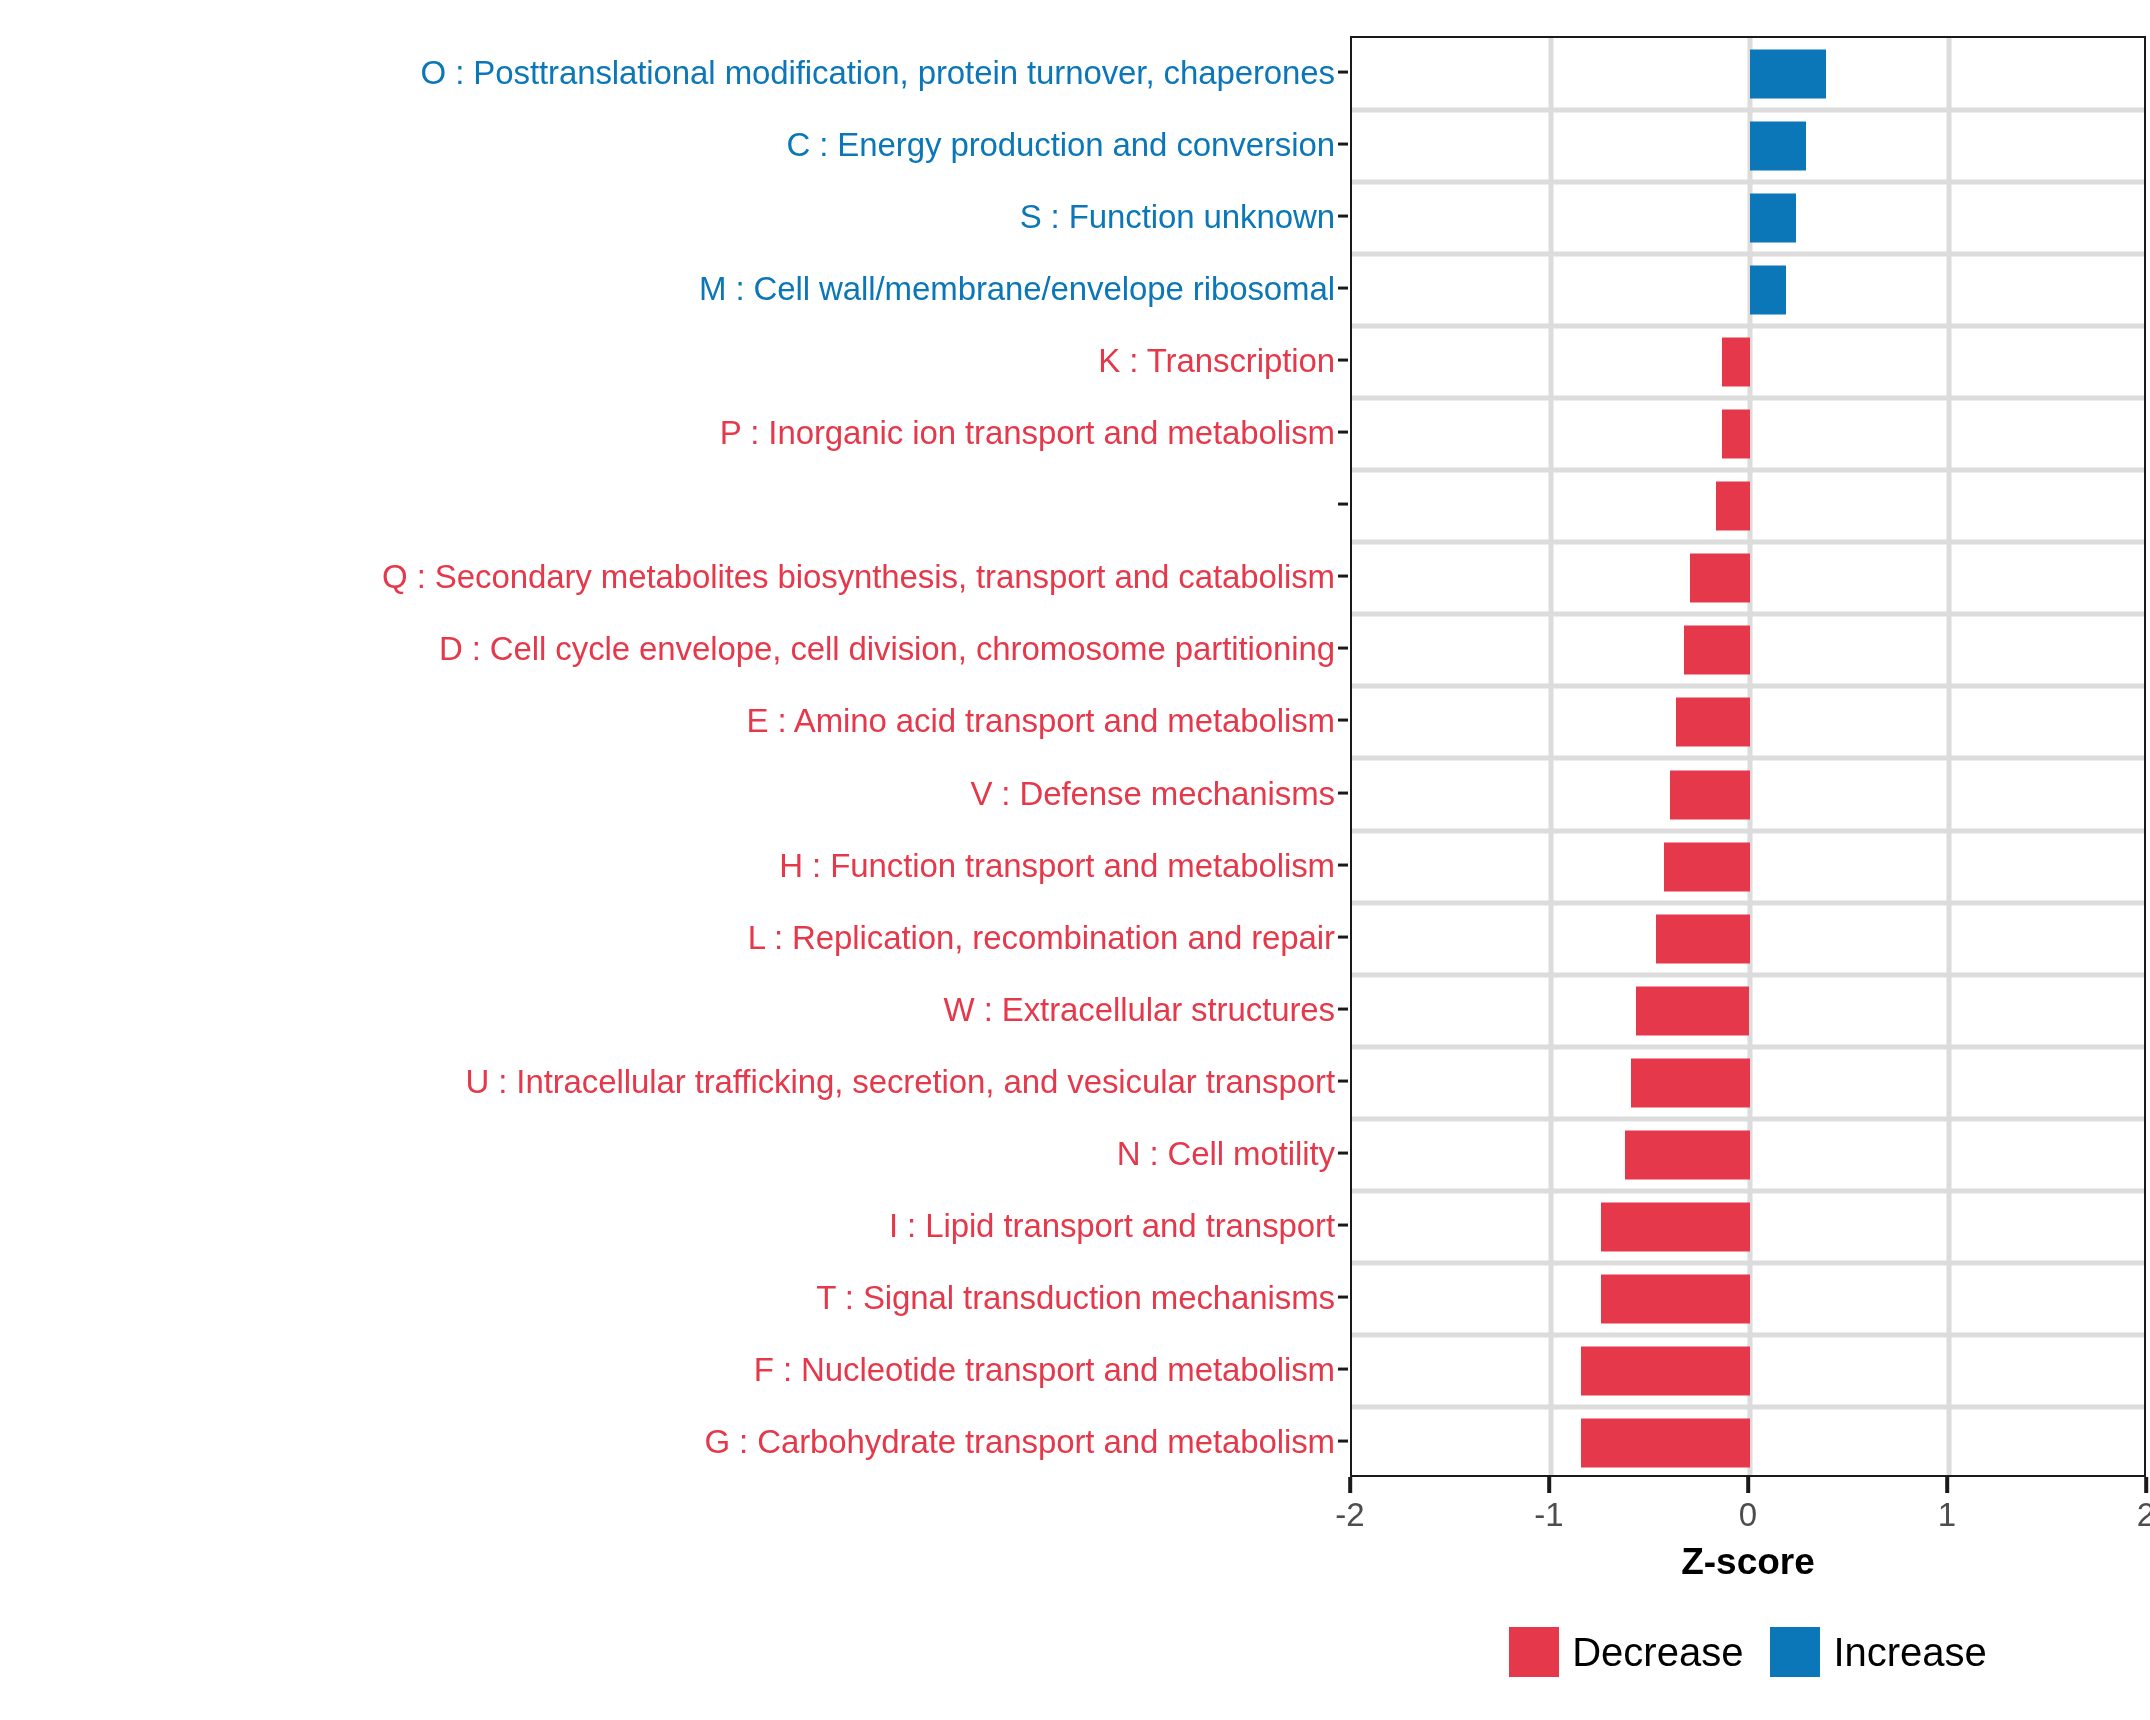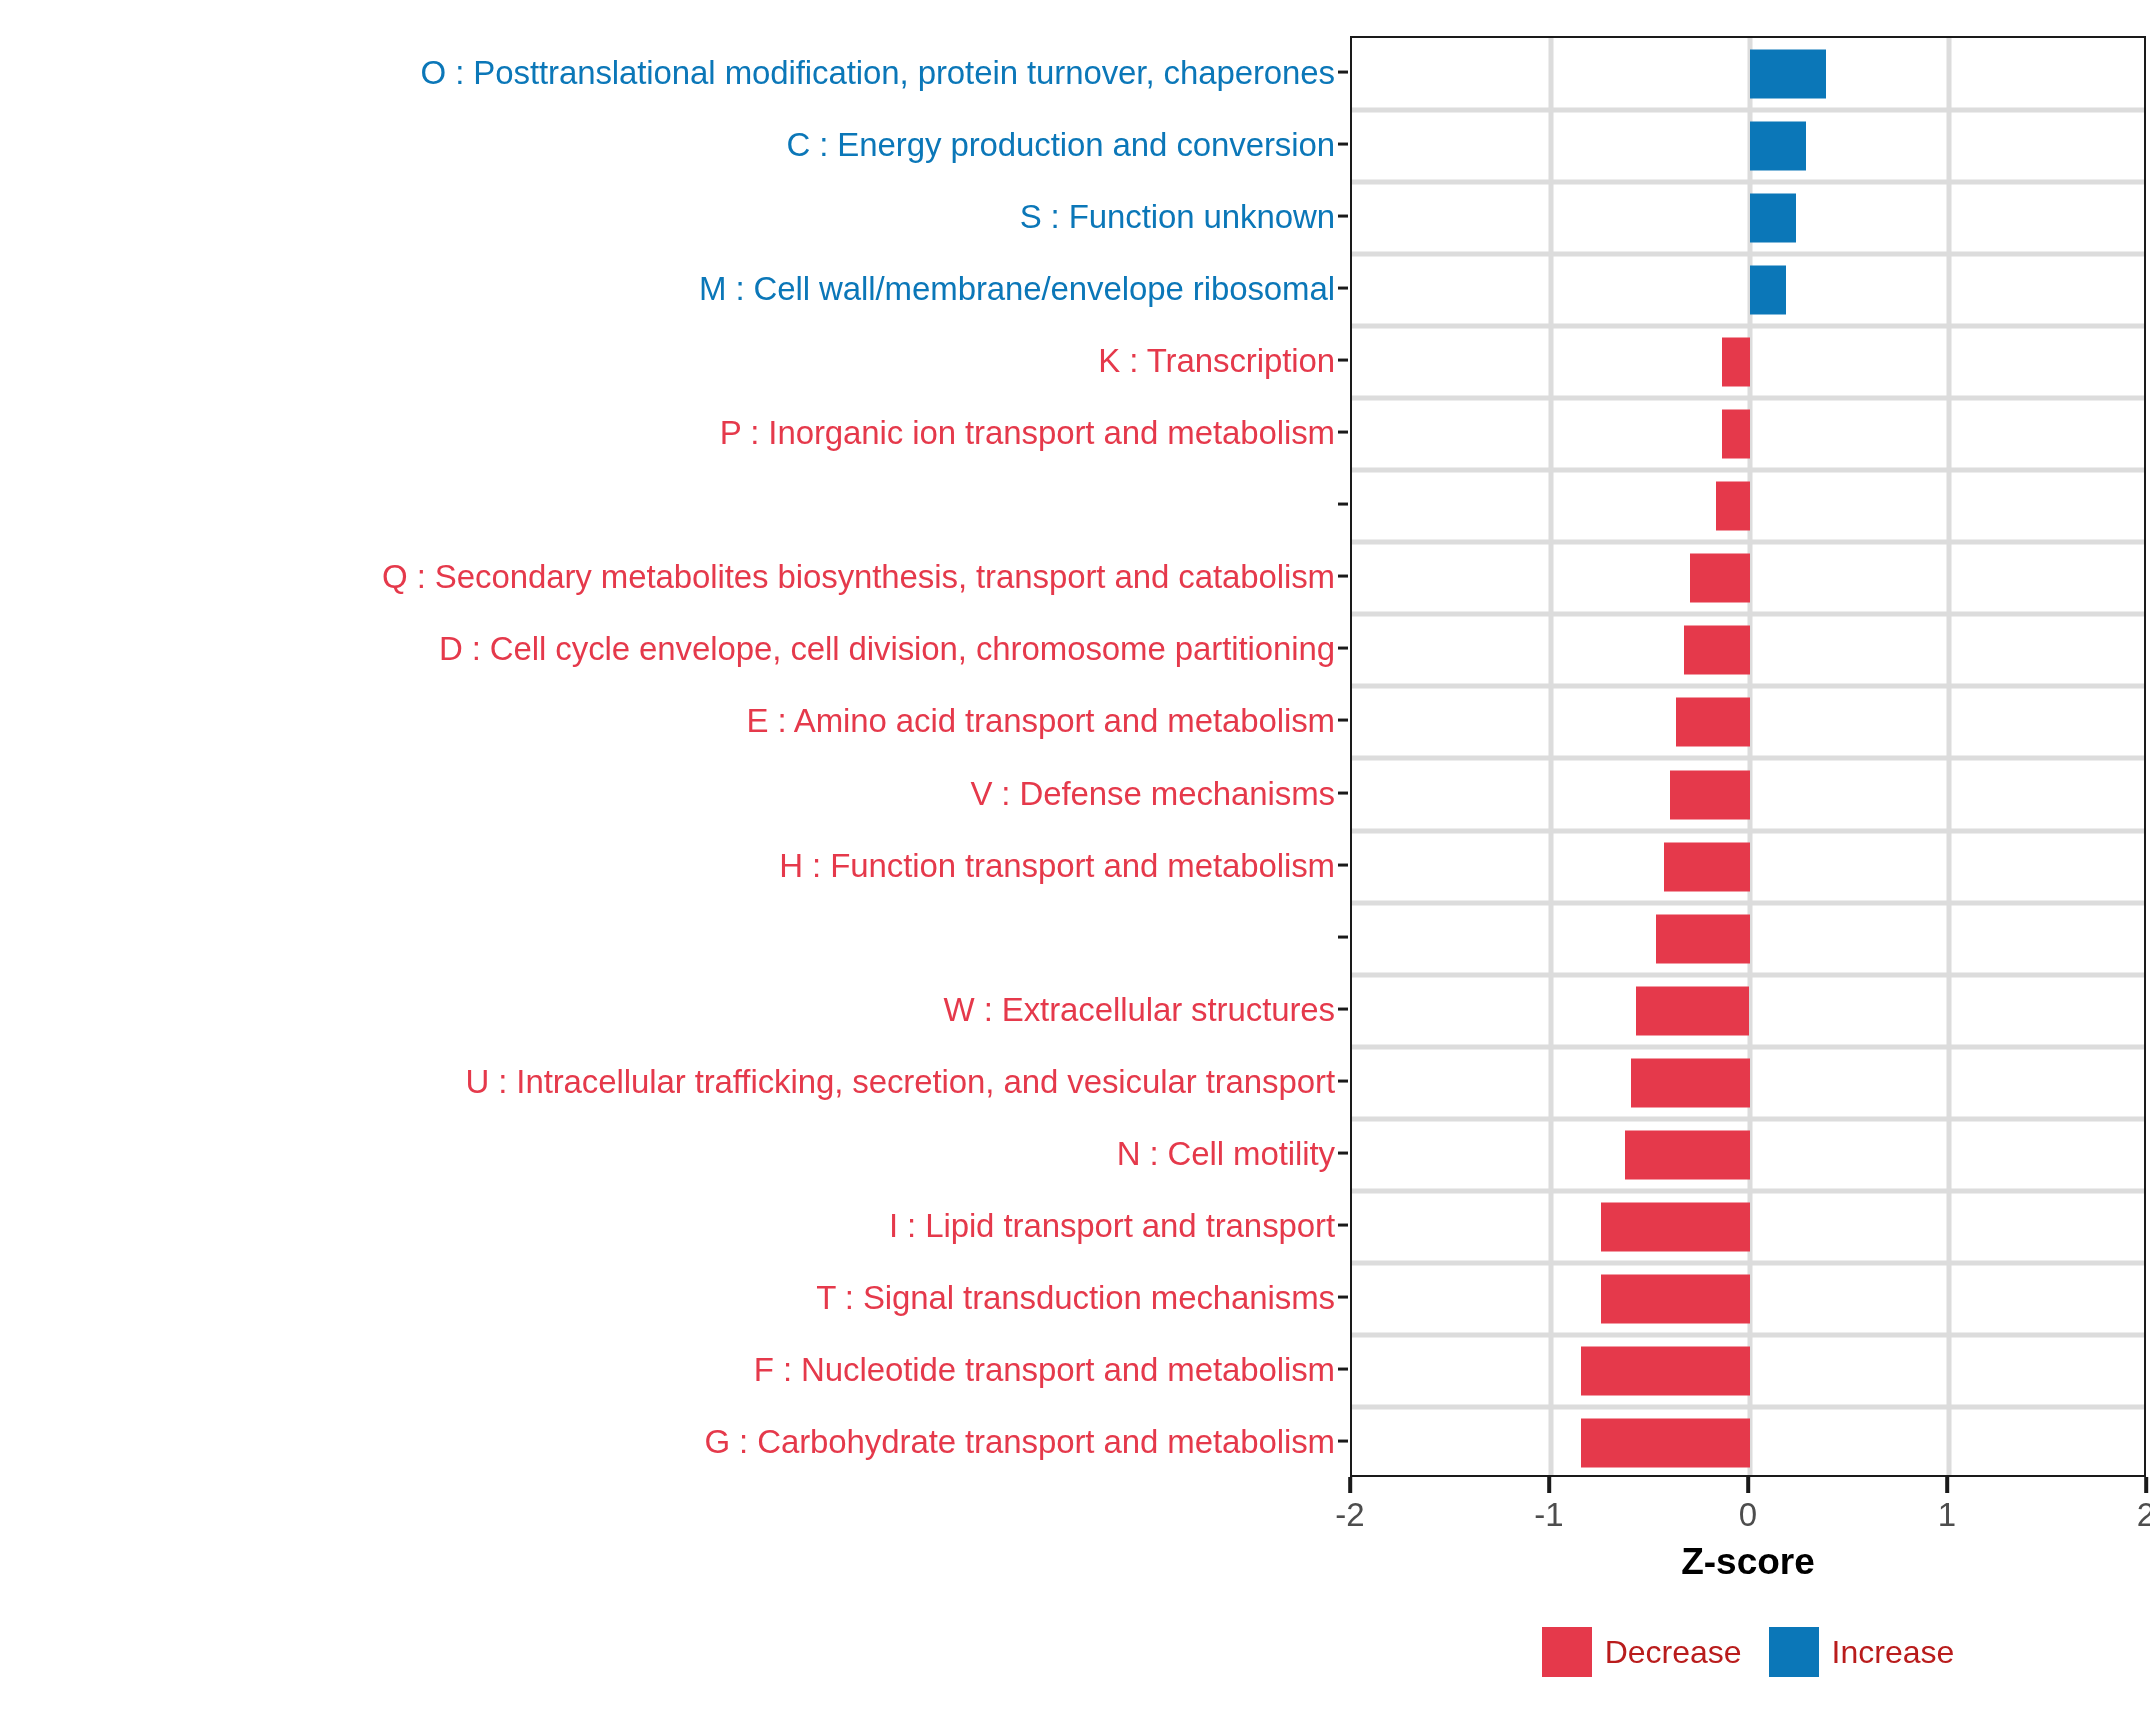--- a/index.html
+++ b/index.html
@@ -143,23 +143,23 @@
     align-items: center;
     gap: 13px;
   }
   .legend-swatch {
     width: 50px;
     height: 50px;
   }
   .legend-swatch.dec { background: #E5394B; }
   .legend-swatch.inc { background: #0B77B8; }
   .legend-text {
-    font-size: 32px;
+    font-size: 40px;
     line-height: 36px;
-    color: #b91c1c;
+    color: #000000;
     white-space: nowrap;
   }
 </style>
 </head>
 <body>
 
 <div id="root">
 
   <div id="label-col">
       <div class="cat-label inc" style="top: 36px;">O : Posttranslational modification, protein turnover, chaperones</div>
@@ -178,20 +178,21 @@
       <div class="cat-label dec" style="top: 540px;">Q : Secondary metabolites biosynthesis, transport and catabolism</div>
       <div class="tickmark-y" style="top: 540px; right: 0px;"></div>
       <div class="cat-label dec" style="top: 612px;">D : Cell cycle envelope, cell division, chromosome partitioning</div>
       <div class="tickmark-y" style="top: 612px; right: 0px;"></div>
       <div class="cat-label dec" style="top: 684px;">E : Amino acid transport and metabolism</div>
       <div class="tickmark-y" style="top: 684px; right: 0px;"></div>
       <div class="cat-label dec" style="top: 757px;">V : Defense mechanisms</div>
       <div class="tickmark-y" style="top: 757px; right: 0px;"></div>
       <div class="cat-label dec" style="top: 829px;">H : Function transport and metabolism</div>
       <div class="tickmark-y" style="top: 829px; right: 0px;"></div>
+      <div class="cat-label dec" style="top: 901px;">L : Replication, recombination and repair</div>
       <div class="tickmark-y" style="top: 901px; right: 0px;"></div>
       <div class="cat-label dec" style="top: 973px;">W : Extracellular structures</div>
       <div class="tickmark-y" style="top: 973px; right: 0px;"></div>
       <div class="cat-label dec" style="top: 1045px;">U : Intracellular trafficking, secretion, and vesicular transport</div>
       <div class="tickmark-y" style="top: 1045px; right: 0px;"></div>
       <div class="cat-label dec" style="top: 1117px;">N : Cell motility</div>
       <div class="tickmark-y" style="top: 1117px; right: 0px;"></div>
       <div class="cat-label dec" style="top: 1189px;">I : Lipid transport and transport</div>
       <div class="tickmark-y" style="top: 1189px; right: 0px;"></div>
       <div class="cat-label dec" style="top: 1261px;">T : Signal transduction mechanisms</div>

